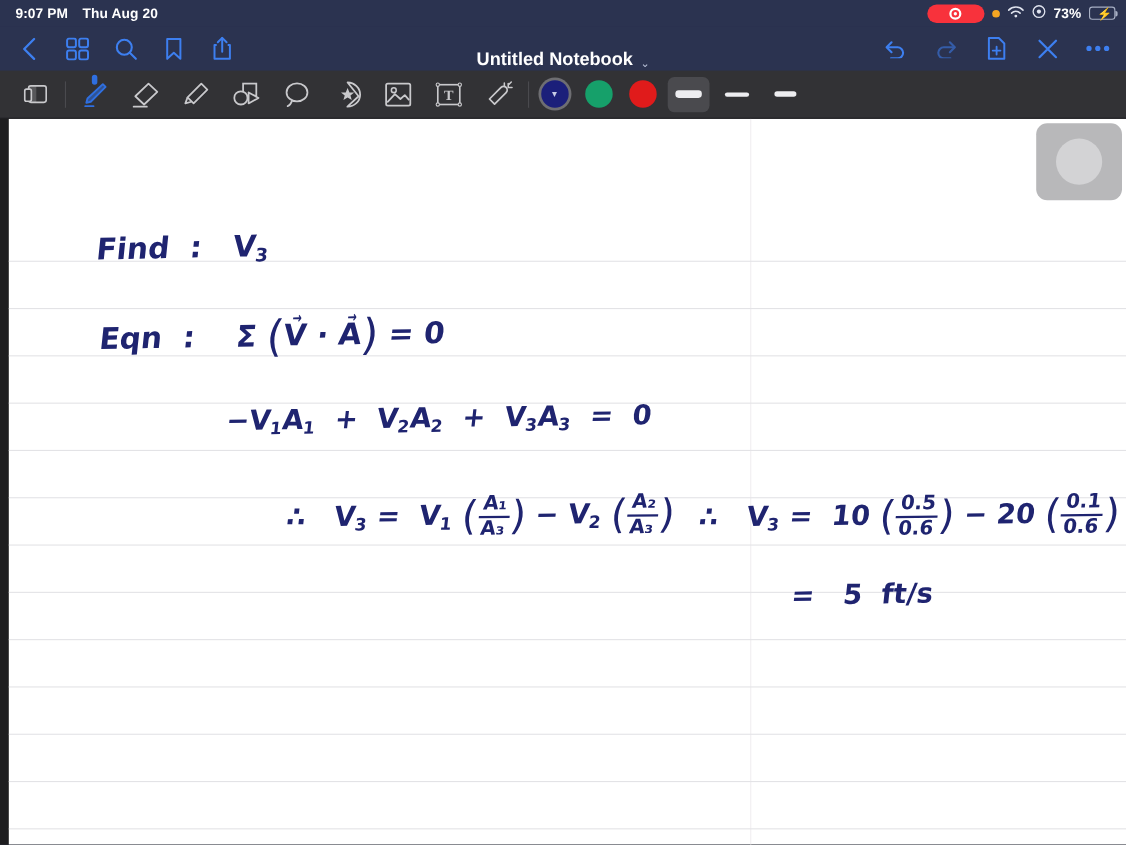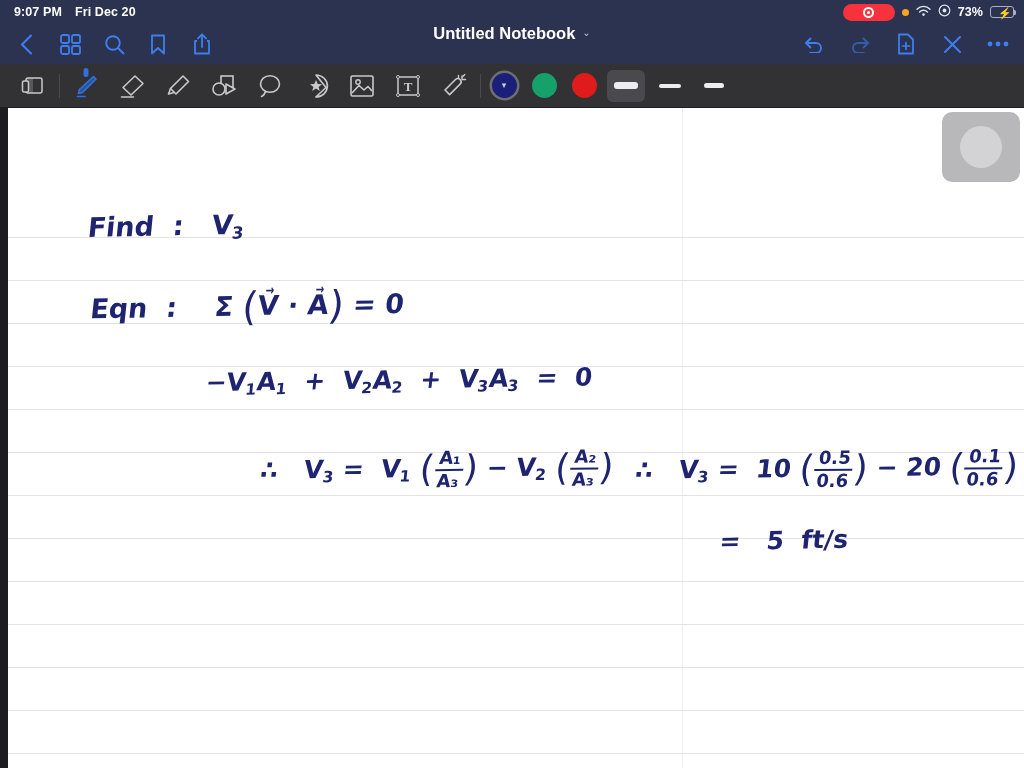--- a/index.html
+++ b/index.html
@@ -60,21 +60,21 @@
   .nav-right { gap: 22px; margin-left: auto; }
   .nav-icon {
     width: 24px; height: 24px;
     display: flex; align-items: center; justify-content: center;
     color: #3d7ff0;
   }
   .nav-icon svg { display: block; }
   .nav-icon.dim { opacity: .55; }
   .nav-title {
     position: absolute; left: 0; right: 0; top: 0; bottom: 0;
-    display: flex; align-items: flex-start; justify-content: center;
+    display: flex; align-items: flex-end; justify-content: center;
     gap: 7px; pointer-events: none;
   }
   .nav-title .t { color: #fff; font-size: 16.5px; font-weight: bold; }
   .nav-title .chev { color: #b9c2d8; font-size: 10px; margin-top: 3px; }
 
   
   .toolbar {
     height: 44px; width: 1024px;
     background: #323235;
     display: flex; align-items: center;
@@ -178,21 +178,21 @@
     content: "→"; position: absolute; left: 50%; transform: translateX(-50%) scaleX(.72);
     top: -.62em; font-size: .52em; font-weight: bold;
   }
 </style>
 </head>
 <body>
 
 <div class="statusbar">
   <div class="status-left">
     <span>9:07 PM</span>
-    <span>Fri Dec 20</span>
+    <span>Thu Aug 20</span>
   </div>
   <div class="status-right">
     <span class="rec-pill">
       <span class="rec-ring">
           <span class="rec-dot"></span>
         </span>
     </span>
     <span class="orange-dot"></span>
     <span>
       <svg width="15" height="12" viewBox="0 0 15 12">

